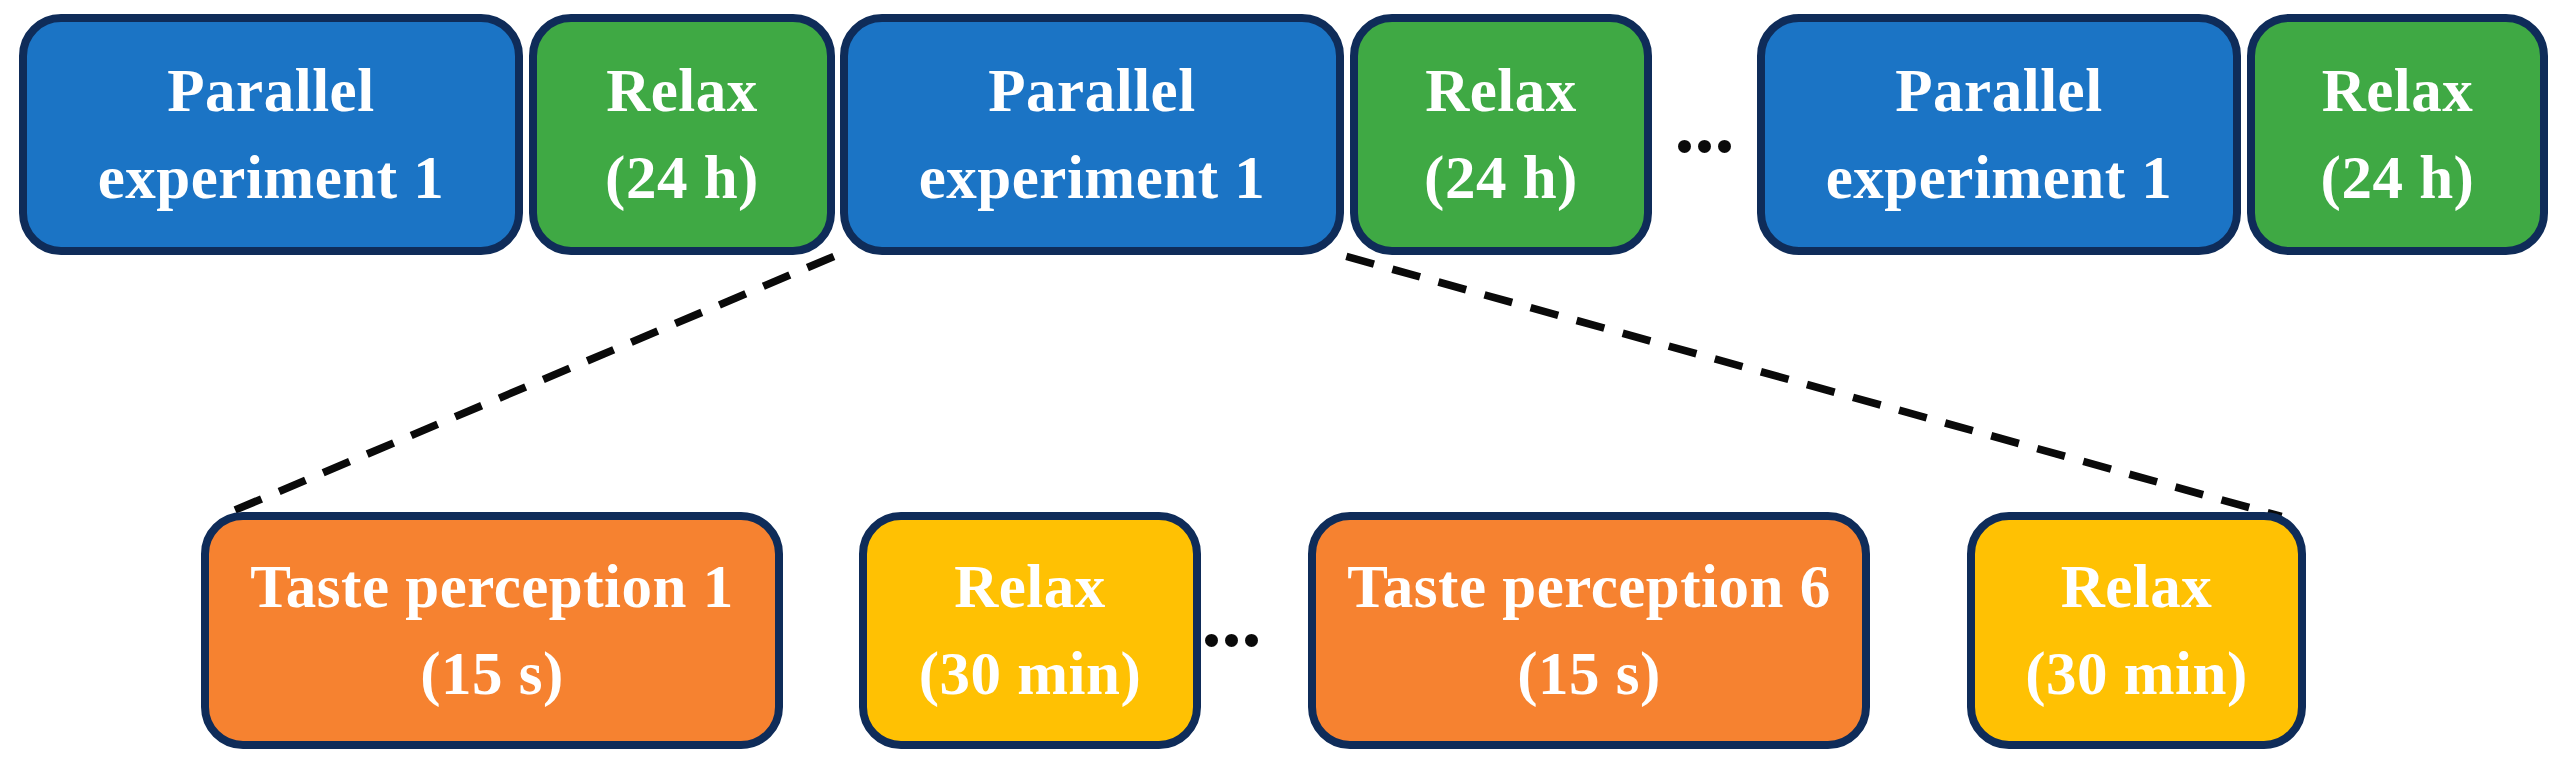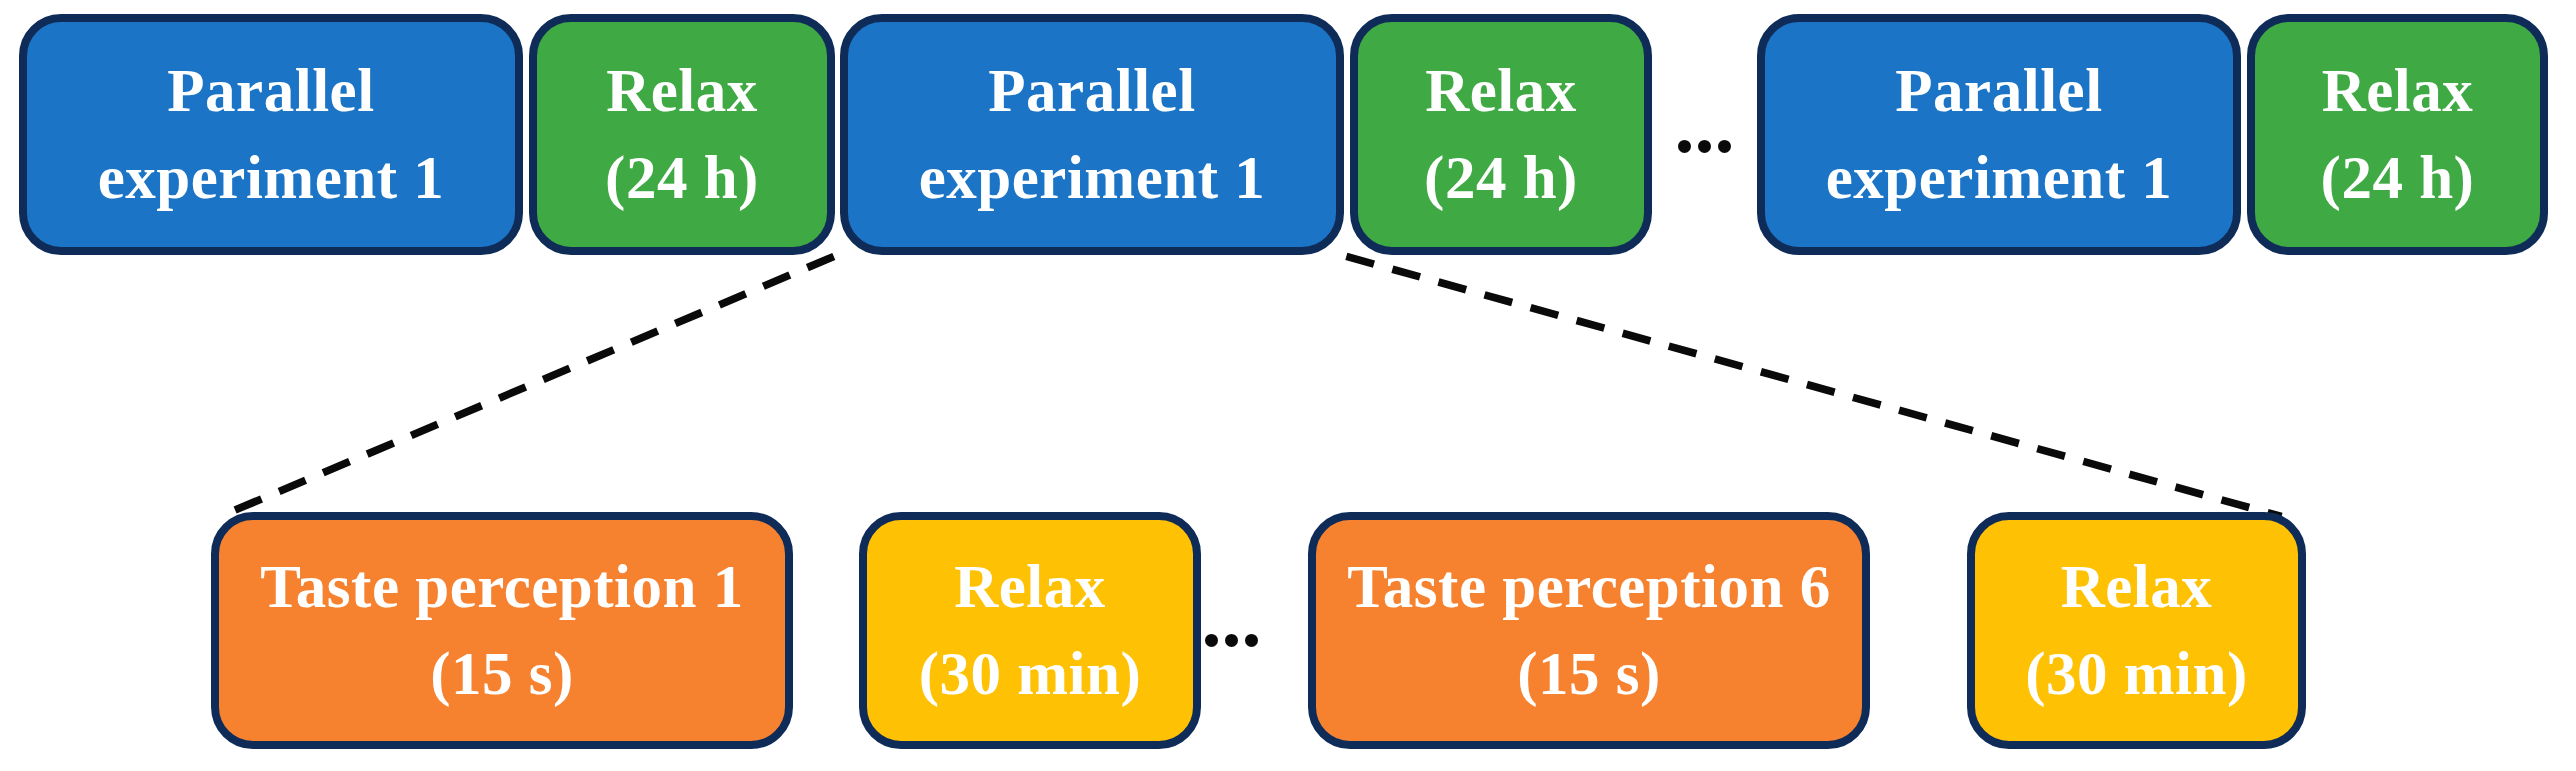--- a/index.html
+++ b/index.html
@@ -90,21 +90,21 @@
   <div class="box blue row-top" style="left:1757px;width:484px">
     <span class="lbl">Parallel
 experiment 1</span>
   </div>
 
   <div class="box green row-top" style="left:2247px;width:301px">
     <span class="lbl">Relax
 (24 h)</span>
   </div>
 
-  <div class="box orange row-bottom" style="left:211px;width:582px">
+  <div class="box orange row-bottom" style="left:201px;width:582px">
     <span class="lbl">Taste perception 1
 (15 s)</span>
   </div>
 
   <div class="box yellow row-bottom" style="left:859px;width:342px">
     <span class="lbl">Relax
 (30 min)</span>
   </div>
 
   <div class="ellipsis" style="left:1179px;top:585px">

